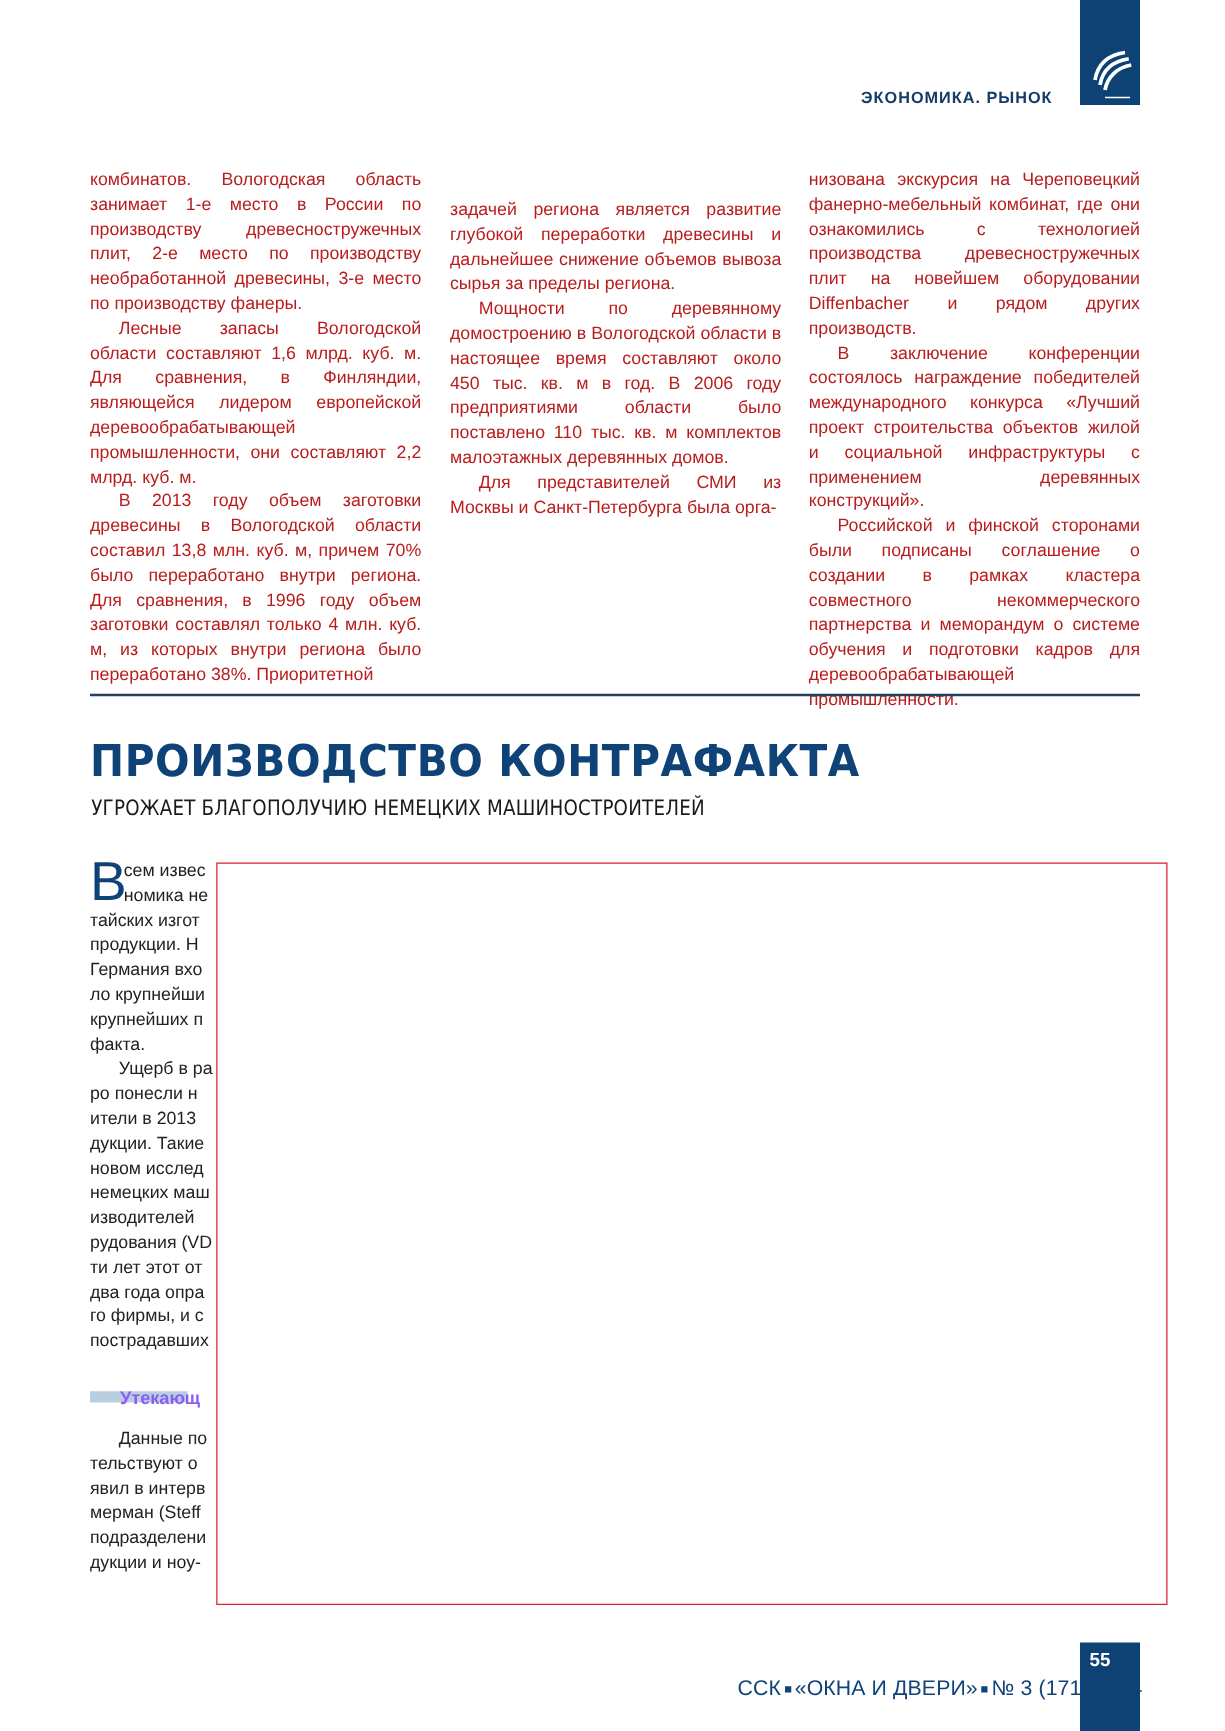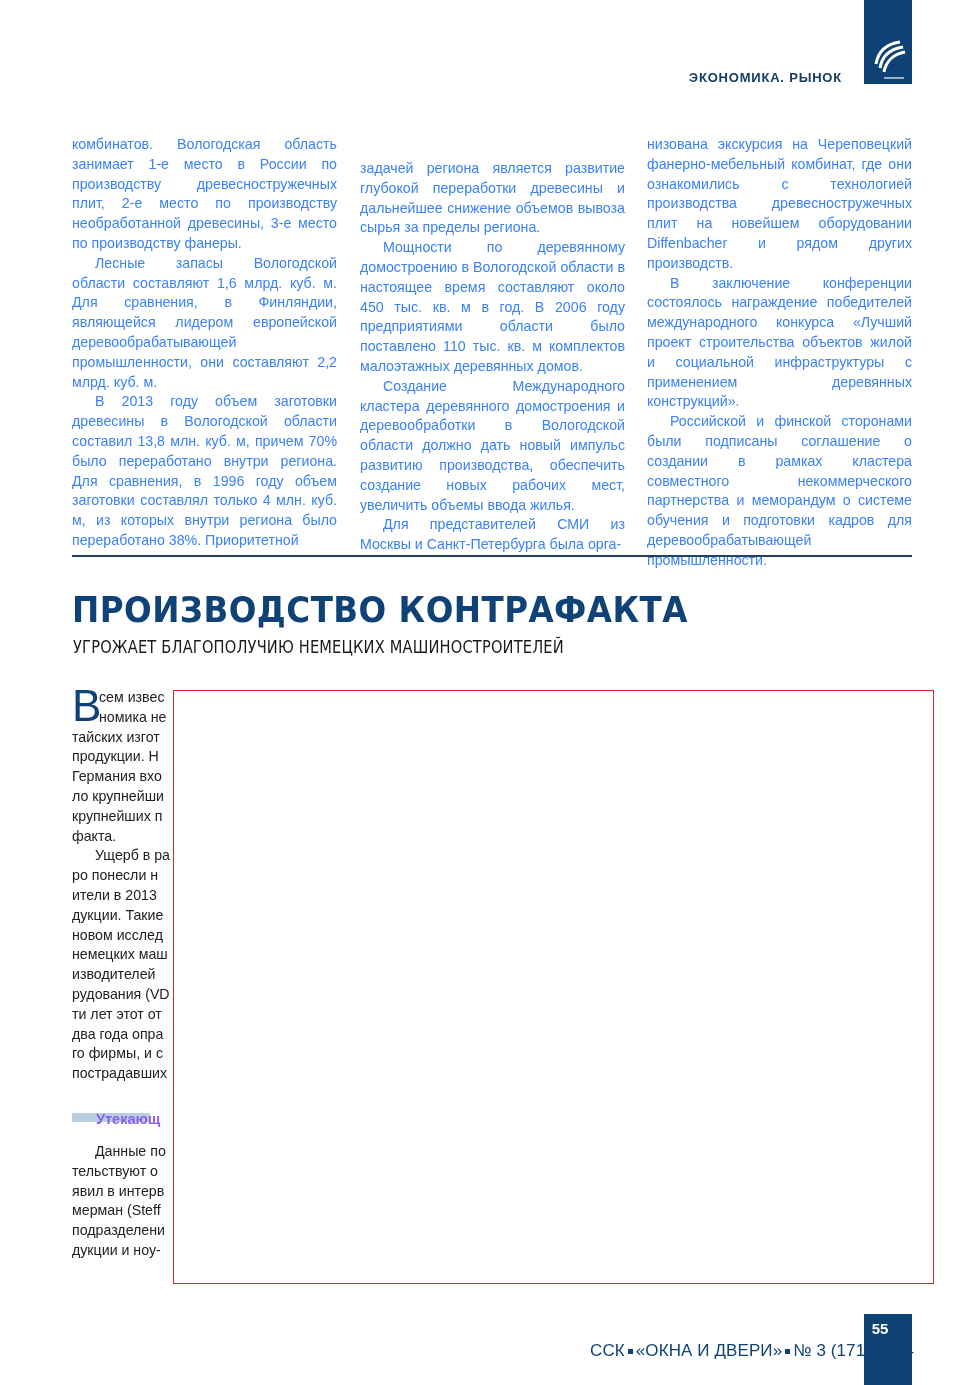--- a/index.html
+++ b/index.html
@@ -13,21 +13,21 @@
   .top-tab svg { position: absolute; left: 6px; top: 34px; }
 
   .section-label {
     position: absolute; right: 138px; top: 70px;
     font-size: 13px; font-weight: bold; letter-spacing: 0.8px; color: #153c66;
   }
 
   .columns { position: absolute; left: 72px; top: 135px; width: 840px; }
   .col {
     position: absolute; top: 0; width: 265px;
-    font-size: 14.2px; line-height: 19.8px; text-align: justify; color: #3b82f6;
+    font-size: 14.2px; line-height: 19.8px; text-align: justify; color: #b91c1c;
   }
   .col p { text-indent: 0; }
   .col p.indent { text-indent: 23px; }
   .col1 { left: 0; }
   .col2 { left: 288px; margin-top: 24px; }
   .col3 { left: 575px; }
 
   .rule {
     position: absolute; left: 72px; top: 555px; width: 840px; height: 2px;
     background: #23405f;
@@ -95,21 +95,20 @@
 
 <div class="columns">
   <div class="col col1">
     <p>комбинатов. Вологодская область занимает 1-е место в России по производству древесностружечных плит, 2-е место по производству необработанной древесины, 3-е место по производству фанеры.</p>
     <p class="indent">Лесные запасы Вологодской области составляют 1,6 млрд. куб. м. Для сравнения, в Финляндии, являющейся лидером европейской деревообрабатывающей промышленности, они составляют 2,2 млрд. куб. м.</p>
     <p class="indent">В 2013 году объем заготовки древесины в Вологодской области составил 13,8 млн. куб. м, причем 70% было переработано внутри региона. Для сравнения, в 1996 году объем заготовки составлял только 4 млн. куб. м, из которых внутри региона было переработано 38%. Приоритетной</p>
   </div>
   <div class="col col2">
     <p>задачей региона является развитие глубокой переработки древесины и дальнейшее снижение объемов вывоза сырья за пределы региона.</p>
     <p class="indent">Мощности по деревянному домостроению в Вологодской области в настоящее время составляют около 450 тыс. кв. м в год. В 2006 году предприятиями области было поставлено 110 тыс. кв. м комплектов малоэтажных деревянных домов.</p>
-    <p class="indent">Создание Международного кластера деревянного домостроения и деревообработки в Вологодской области должно дать новый импульс развитию производства, обеспечить создание новых рабочих мест, увеличить объемы ввода жилья.</p>
     <p class="indent">Для представителей СМИ из Москвы и Санкт-Петербурга была орга-</p>
   </div>
   <div class="col col3">
     <p>низована экскурсия на Череповецкий фанерно-мебельный комбинат, где они ознакомились с технологией производства древесностружечных плит на новейшем оборудовании Diffenbacher и рядом других производств.</p>
     <p class="indent">В заключение конференции состоялось награждение победителей международного конкурса «Лучший проект строительства объектов жилой и социальной инфраструктуры с применением деревянных конструкций».</p>
     <p class="indent">Российской и финской сторонами были подписаны соглашение о создании в рамках кластера совместного некоммерческого партнерства и меморандум о системе обучения и подготовки кадров для деревообрабатывающей промышленности.</p>
   </div>
 </div>
 
 <div class="rule"></div>

